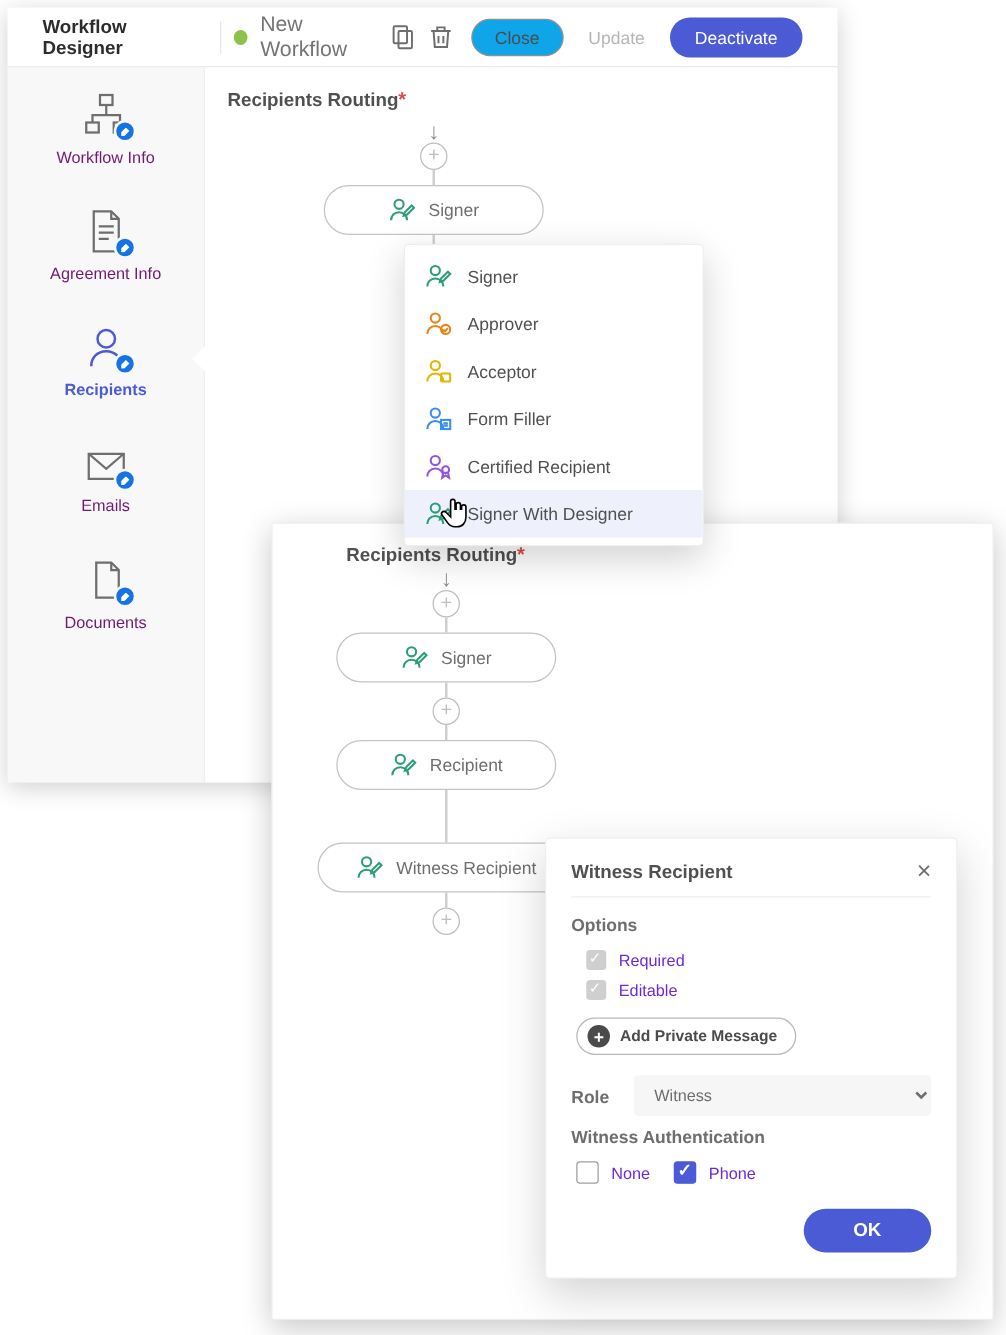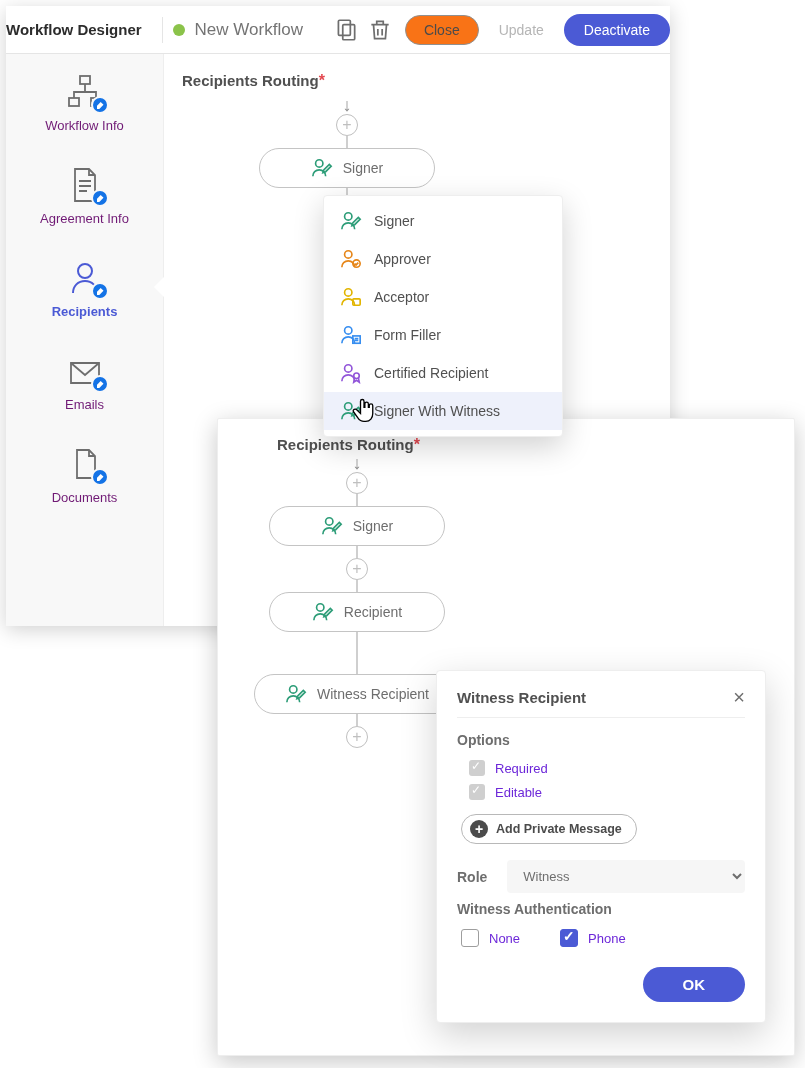--- a/index.html
+++ b/index.html
@@ -1,26 +1,26 @@
 <!DOCTYPE html>
 <html><head>
 <meta charset="utf-8">
 <style>
   * { box-sizing: border-box; font-family: -apple-system, BlinkMacSystemFont, "Segoe UI", Arial, sans-serif; }
   body { margin:0; padding:18px 0 0 0; background:#fff; width:805px; height:1068px; position:relative; overflow:hidden;}
   
   
   .back-shadow { position:absolute; left:6px; top:6px; width:664px; height:620px; border:1px solid #eee; background:#fff; box-shadow:0 4px 20px rgba(0,0,0,.18); border-radius:2px;}
-  .topbar { position:absolute; left:6px; top:6px; width:664px; height:48px; border-bottom:1px solid #e5e5e5; display:flex; align-items:center; padding:0 0; background:#fff;}
+  .topbar { position:absolute; left:6px; top:6px; width:664px; height:48px; border-bottom:1px solid #e5e5e5; display:flex; align-items:center; padding:0 28px; background:#fff;}
   .title { font-weight:700; font-size:15px; color:#2c2c2c; margin-right:10px;}
   .vsep { width:1px; height:26px; background:#e5e5e5; margin:0 10px;}
   .status-dot{ width:12px;height:12px;border-radius:50%;background:#8bc34a;margin-right:10px;}
   .status-text{ font-size:17px;color:#747474;}
   .icon-btn{ width:26px;height:26px; display:flex;align-items:center;justify-content:center; color:#6e6e6e; margin:0 4px; cursor:pointer;}
-  .pill-btn{ border:1px solid #909090; color:#4b4b4b; background:#f97316; border-radius:18px; padding:6px 18px; font-size:14px; cursor:pointer; margin-left:8px;}
+  .pill-btn{ border:1px solid #909090; color:#4b4b4b; background:#0ea5e9; border-radius:18px; padding:6px 18px; font-size:14px; cursor:pointer; margin-left:8px;}
   .link-btn{ color:#b5b5b5; font-size:14px; background:none; border:none; margin-left:14px;}
   .primary-btn{ background:#4b5ad5; color:#fff; border:none; border-radius:18px; padding:8px 20px; font-size:14px; cursor:pointer; margin-left:14px;}
   .flex-spacer{flex:1;}
   
   
   .sidebar{ position:absolute; left:6px; top:54px; width:158px; height:572px; background:#f8f8f8; border-right:1px solid #eee;}
   .side-item{ text-align:center; padding:18px 6px 14px; font-size:13px; color:#701a75; position:relative; cursor:pointer;}
   .side-item.active{ color:#4b5ad5; font-weight:700;}
   .side-item.active::after{ content:""; position:absolute; right:-1px; top:50%; transform:translateY(-50%); border:10px solid transparent; border-right-color:#fff;}
   .side-icon{ width:40px;height:40px; margin:0 auto 6px; position:relative;}
@@ -61,21 +61,21 @@
   .chk-row{ display:flex; align-items:center; gap:10px; padding:4px 0 4px 12px; font-size:13px; color:#6d28d9;}
   .chk{ width:16px;height:16px;border-radius:3px;background:#cfcfcf;position:relative;}
   .chk.checked::after{content:"✓"; color:#fff; font-size:12px; position:absolute; left:2px; top:-1px;}
   .chk-blue{ width:18px;height:18px;border:1.8px solid #9e9e9e;border-radius:3px;background:#fff;position:relative;}
   .chk-blue.checked{ background:#4b5ad5; border-color:#4b5ad5;}
   .chk-blue.checked::after{content:"✓"; color:#fff; font-size:14px; position:absolute; left:2px; top:-2px; font-weight:bold;}
   .add-msg{ display:inline-flex; align-items:center; gap:8px; border:1.6px solid #b8b8b8; border-radius:20px; padding:5px 14px 5px 8px; font-size:12.5px; font-weight:700; color:#4b4b4b; margin:10px 0 4px 4px; cursor:pointer;}
   .add-msg .plus-solid{ width:18px;height:18px;border-radius:50%;background:#4b4b4b;color:#fff;display:flex;align-items:center;justify-content:center;font-size:14px;}
   .role-row{ display:flex; align-items:center; gap:20px; margin:12px 0 4px;}
   .select{ flex:1; background:#f6f6f6; border:none; padding:8px 12px; font-size:13px; color:#6e6e6e; border-radius:4px;}
-  .auth-row{ display:flex; gap:40px; margin:8px 0 16px 4px;align-items:center;}
+  .auth-row{ display:flex; gap:19px; margin:8px 0 16px 4px;align-items:center;}
   .ok-row{ display:flex; justify-content:flex-end;}
   .ok-btn{ background:#4b5ad5; color:#fff; border:none; border-radius:20px; padding:9px 40px; font-size:15px; font-weight:600; cursor:pointer;}
 </style>
 </head>
 <body>
 
 <div class="back-shadow"></div>
 
 <div class="topbar">
   <span class="title">Workflow Designer</span>
@@ -218,21 +218,21 @@
         <path d="M16 17l-1 5 3-2 3 2-1-5"></path>
       </svg>
     <span>Certified Recipient</span>
   </div>
   <div class="dd-item hover">
     <svg viewBox="0 0 24 24" fill="none" stroke="#2d9d78" stroke-width="1.8">
         <circle cx="9" cy="7" r="4"></circle>
         <path d="M2 21c0-4 3-7 7-7s7 3 7 7"></path>
         <path d="M14 14l6-6 2 2-6 6-3 1z"></path>
       </svg>
-    <span>Signer With Witness</span>
+    <span>Signer With Designer</span>
   </div>
 </div>
 
 <svg class="cursor-hand" viewBox="0 0 32 32">
     <path fill="#fff" stroke="#000" stroke-width="1.5" d="M12 16V6a2 2 0 014 0v7h1V9a2 2 0 014 0v4h1v-2a2 2 0 014 0v9c0 5-3 9-8 9h-2c-3 0-5-1-7-4l-5-7c-1-1.4.3-3 2-3 .8 0 1.4.3 2 1l4 4z"></path>
   </svg>
 
 <div class="front-shadow"></div>
 <div class="canvas2">
   <div style="margin-left:40px">

